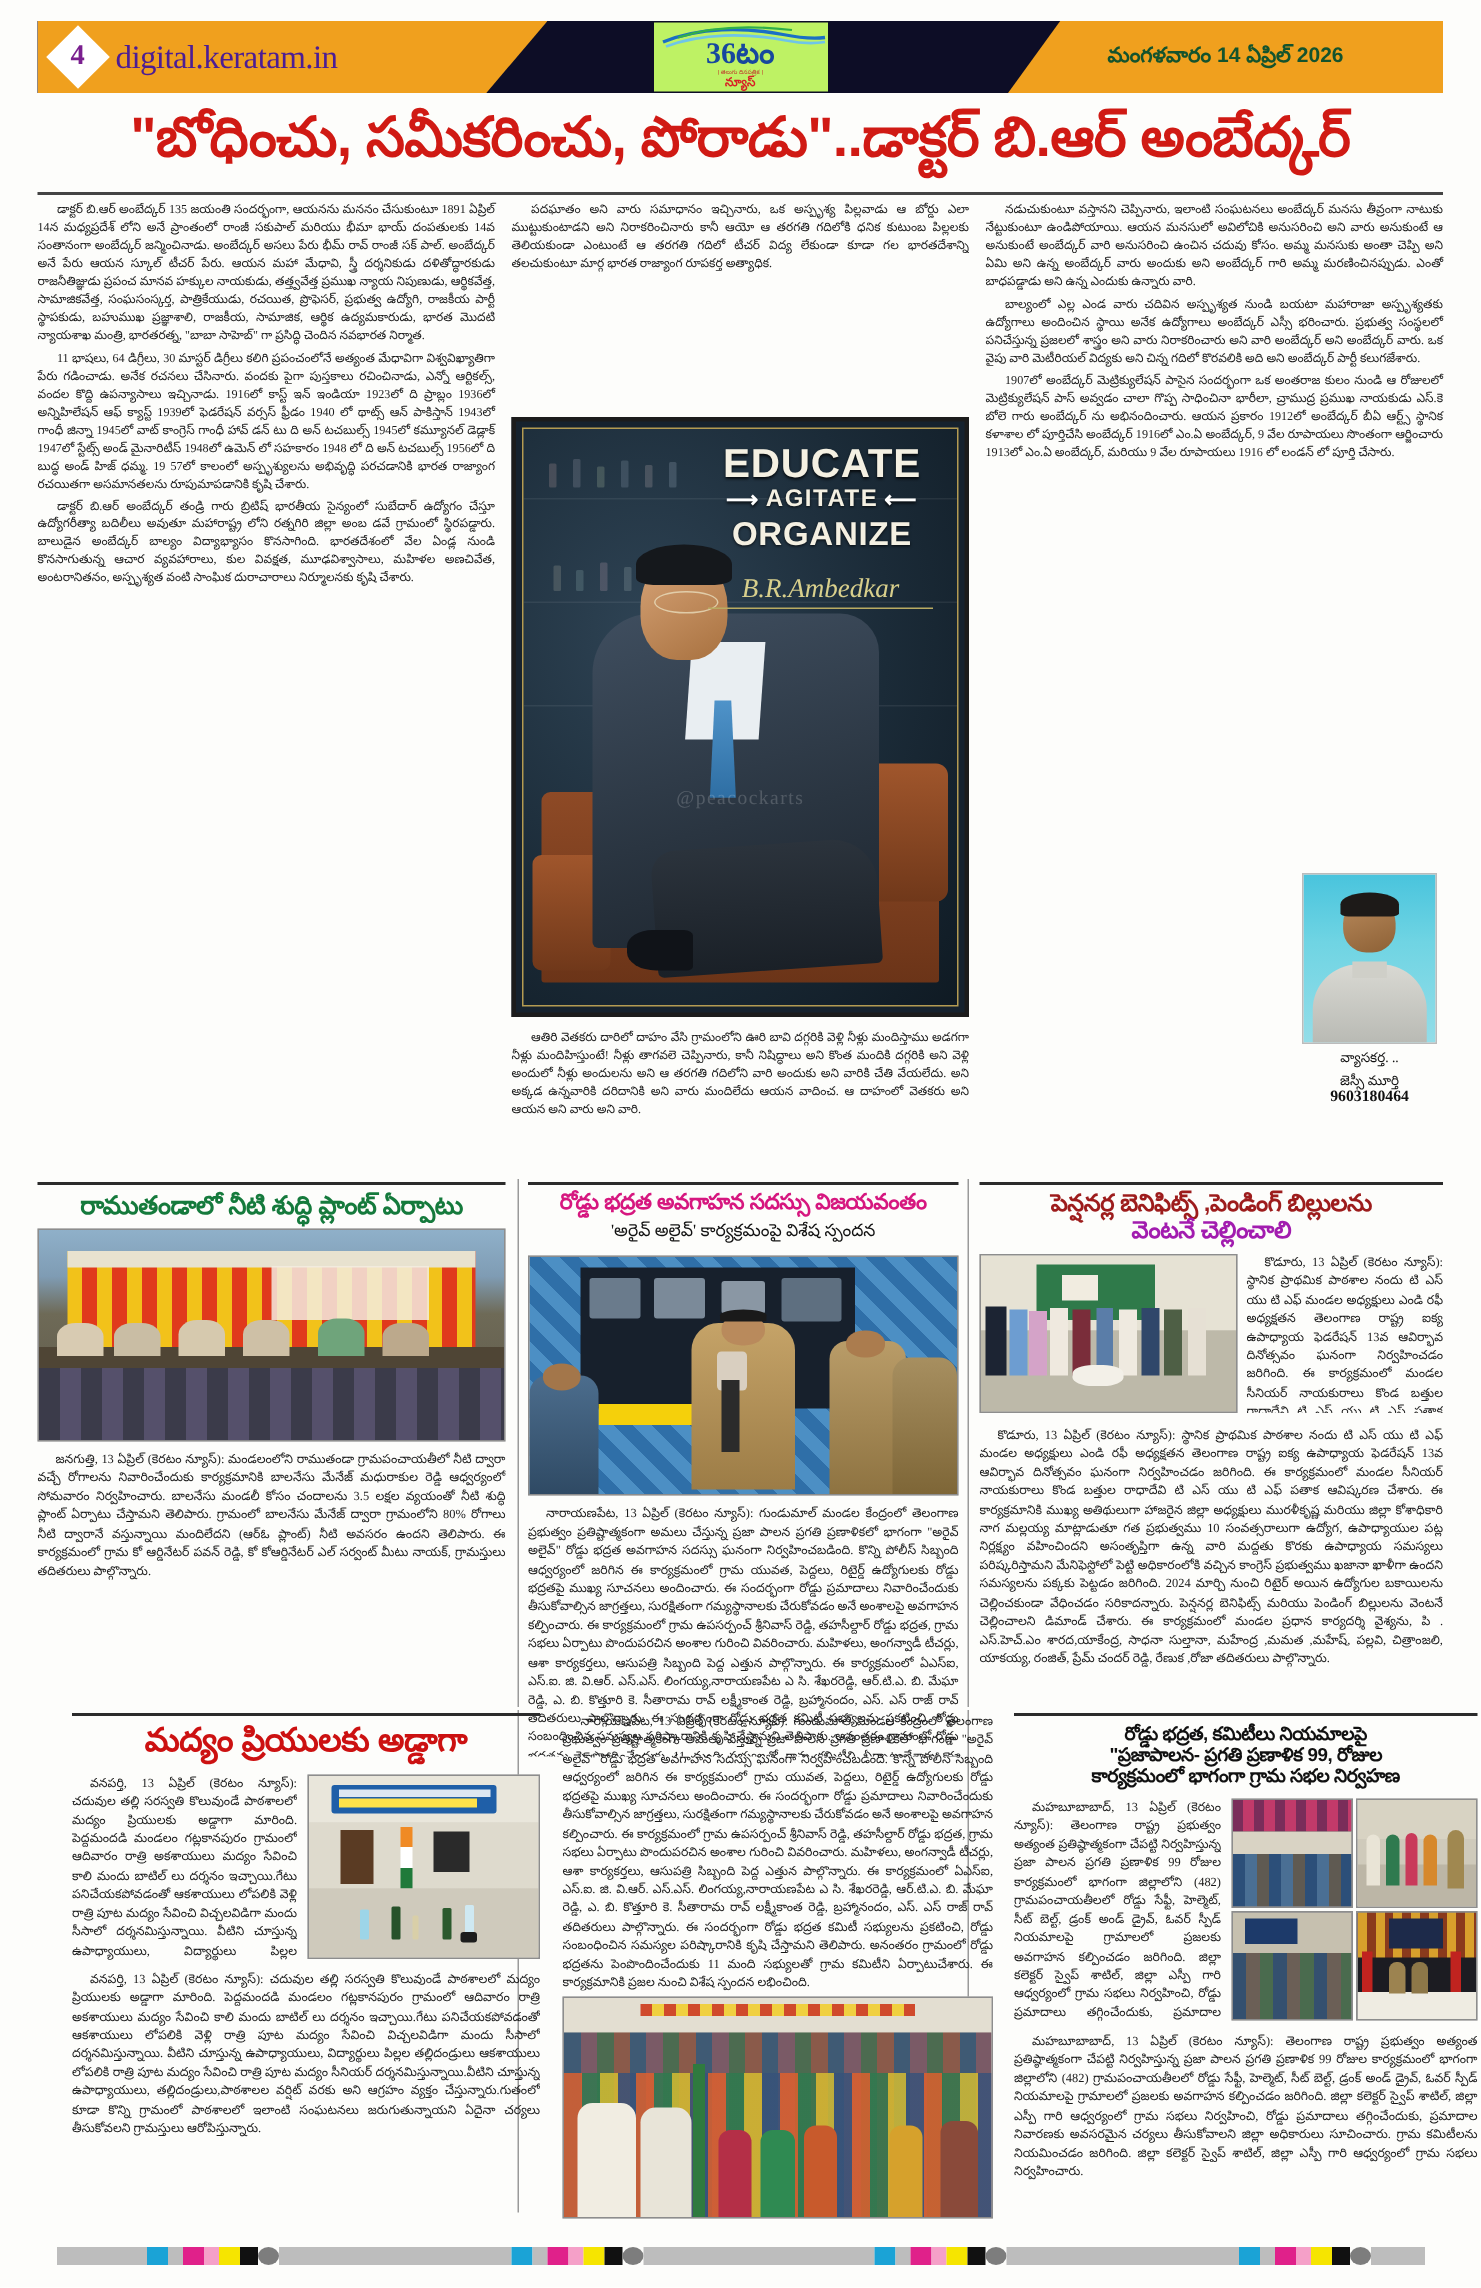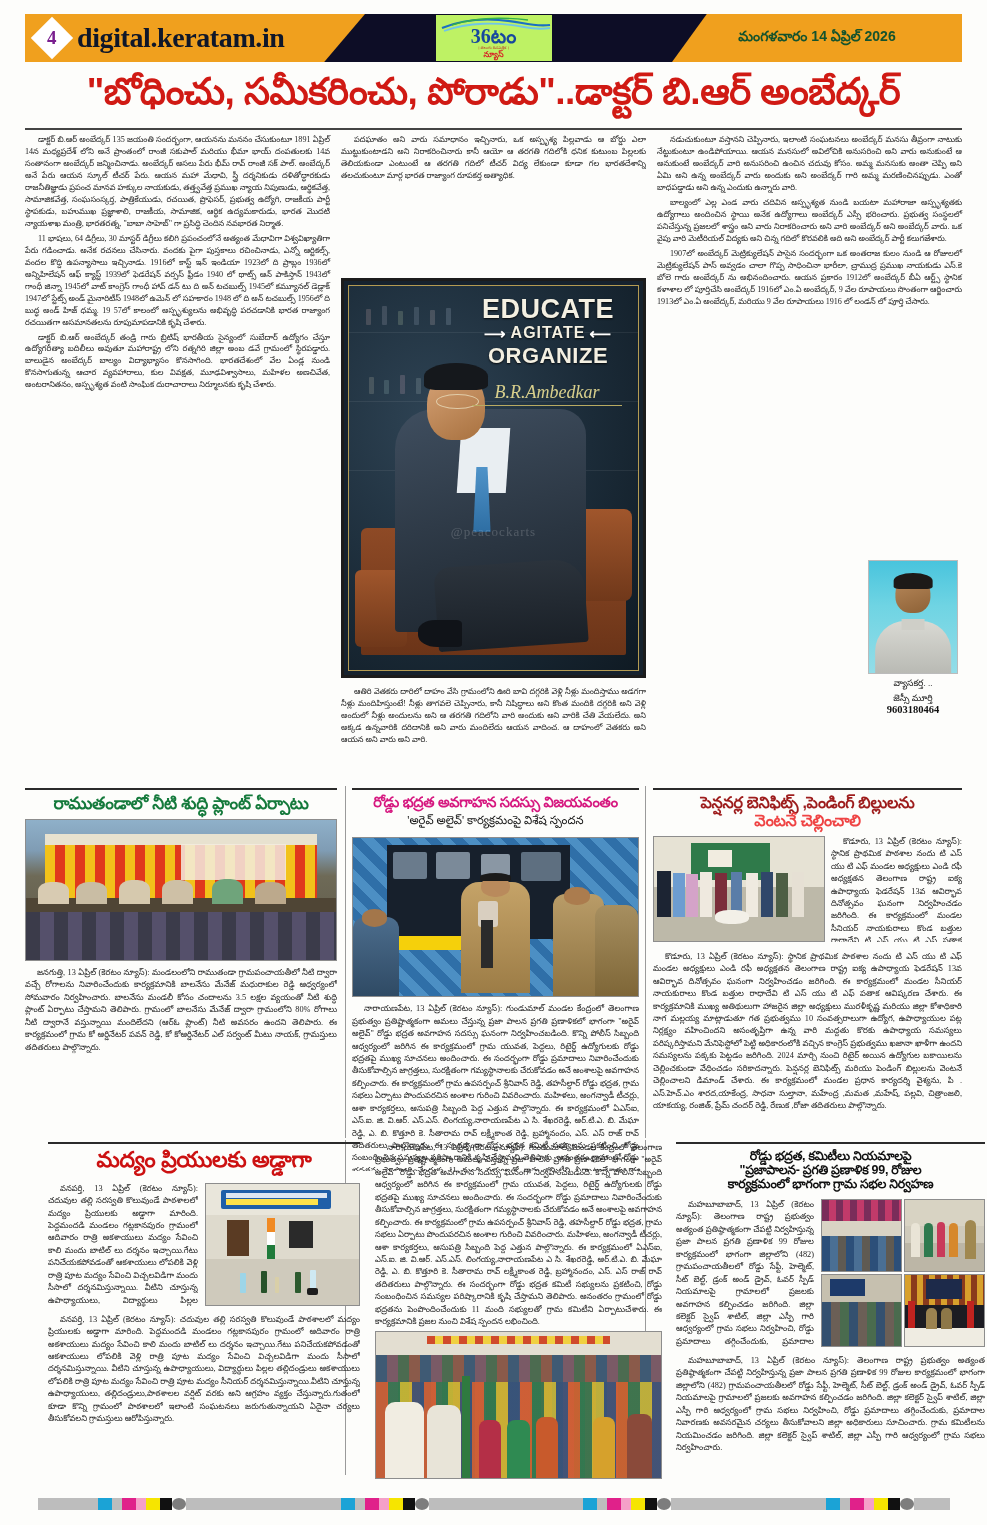--- a/index.html
+++ b/index.html
@@ -47,23 +47,23 @@
   }
   .page-num-diamond span {
     transform: rotate(-45deg);
     color: #7a1f8f;
     font-weight: bold;
     font-size: 19px;
     font-family: "Liberation Serif", serif;
   }
   .mast-site {
     margin-left: 10px;
-    color: #0f172a;
-    font-weight: bold;
-    font-size: 28px;
+    color: #4c1d95;
+    font-weight: normal;
+    font-size: 22px;
     letter-spacing: -0.4px;
     font-family: "Liberation Serif", serif;
   }
   .mast-date {
     color: #14532d;
     font-size: 14px;
     font-weight: bold;
     white-space: nowrap;
   }
   .mast-logo {
@@ -178,21 +178,21 @@
     background: linear-gradient(180deg,#2b333c,#1a2027); border-radius: 16px 30px 4px 4px; transform: rotate(-4deg); }
   .fig-shoe { position: absolute; left: 24%; bottom: 6%; width: 15%; height: 7%;
     background: #101318; border-radius: 40% 14% 10% 45%; }
   .poster-wm {
     position: absolute; left: 50%; top: 62%; transform: translateX(-50%);
     color: rgba(255,255,255,.18); font-size: 13px; letter-spacing: 1px;
     font-family: "Liberation Serif", serif; white-space: nowrap;
   }
 
   .author-box {
-    position: absolute; left: 864px; top: 560px; width: 98px;
+    position: absolute; left: 864px; top: 582px; width: 98px;
     text-align: center;
   }
   .author-photo {
     width: 90px; height: 114px; margin: 0 auto;
     border: 1px solid #bbb;
     background: linear-gradient(180deg,#49c4dd 0%,#6fd4e3 40%,#93dde8 100%);
     position: relative; overflow: hidden;
   }
   .ap-head { position:absolute; left:50%; top:14%; transform:translateX(-50%);
     width:40%; height:32%; background: linear-gradient(160deg,#b98a5c,#8d6136); border-radius:46% 46% 44% 44%; }
@@ -405,21 +405,21 @@
     </div>
 
     <div class="body-text" style="margin-top:6px; height:168px; overflow:hidden;">
       <p>నారాయణపేట, 13 ఏప్రిల్ (కెరటం న్యూస్): గుండుమాల్ మండల కేంద్రంలో తెలంగాణ ప్రభుత్వం ప్రతిష్టాత్మకంగా అమలు చేస్తున్న ప్రజా పాలన ప్రగతి ప్రణాళికలో భాగంగా "అరైవ్ అలైవ్" రోడ్డు భద్రత అవగాహన సదస్సు ఘనంగా నిర్వహించబడింది. కొన్ని పోలీస్ సిబ్బంది ఆధ్వర్యంలో జరిగిన ఈ కార్యక్రమంలో గ్రామ యువత, పెద్దలు, రిటైర్డ్ ఉద్యోగులకు రోడ్డు భద్రతపై ముఖ్య సూచనలు అందించారు. ఈ సందర్భంగా రోడ్డు ప్రమాదాలు నివారించేందుకు తీసుకోవాల్సిన జాగ్రత్తలు, సురక్షితంగా గమ్యస్థానాలకు చేరుకోవడం అనే అంశాలపై అవగాహన కల్పించారు. ఈ కార్యక్రమంలో గ్రామ ఉపసర్పంచ్ శ్రీనివాస్ రెడ్డి, తహసీల్దార్ రోడ్డు భద్రత, గ్రామ సభలు ఏర్పాటు పొందుపరచిన అంశాల గురించి వివరించారు. మహిళలు, అంగన్వాడీ టీచర్లు, ఆశా కార్యకర్తలు, ఆసుపత్రి సిబ్బంది పెద్ద ఎత్తున పాల్గొన్నారు. ఈ కార్యక్రమంలో ఏఎస్ఐ, ఎస్.ఐ. జి. వి.ఆర్. ఎస్.ఎస్. లింగయ్య,నారాయణపేట ఎ సి. శేఖరరెడ్డి, ఆర్.టి.ఎ. బి. మేఘా రెడ్డి, ఎ. బి. కొత్తూరి కె. సీతారామ రావ్ లక్ష్మీకాంత రెడ్డి, బ్రహ్మానందం, ఎస్. ఎస్ రాజ్ రావ్ తదితరులు పాల్గొన్నారు. ఈ సందర్భంగా రోడ్డు భద్రత కమిటీ సభ్యులను ప్రకటించి, రోడ్డు సంబంధించిన సమస్యల పరిష్కారానికి కృషి చేస్తామని తెలిపారు. అనంతరం గ్రామంలో రోడ్డు భద్రతను పెంపొందించేందుకు 11 మంది సభ్యులతో గ్రామ కమిటీని ఏర్పాటుచేశారు. ఈ కార్యక్రమానికి ప్రజల నుంచి విశేష స్పందన లభించింది.</p>
     </div>
   </div>
 
   <div class="deck" style="left:653px; width:309px;">
     <div class="sec-rule"></div>
     <div class="sec-head" style="font-size:16px; color:#9d1c1c;">పెన్షనర్ల బెనిఫిట్స్ ,పెండింగ్ బిల్లులను</div>
-    <div class="sec-head" style="font-size:16px; color:#ef4444;">వెంటనే చెల్లించాలి</div>
+    <div class="sec-head" style="font-size:16px; color:#a21caf;">వెంటనే చెల్లించాలి</div>
 
     <div style="position:relative; margin-top:6px; height:110px;">
       <div class="photo" style="position:absolute; left:0; top:0; width:172px; height:106px;">
         <div class="ph-sky" style="background:linear-gradient(180deg,#cfcec2 0%,#bfbeb0 46%,#a9a89a 100%);"></div>
         <div class="ph-row" style="left:0;top:0;width:100%;height:48%;background:#e6e2d4;"></div>
         <div class="ph-row" style="left:22%;top:6%;width:46%;height:36%;background:#2f7a4a;"></div>
         <div class="ph-row" style="left:32%;top:13%;width:14%;height:16%;background:#f1ece0;"></div>
         <div class="ph-row" style="left:0;top:48%;width:100%;height:52%;background:#bdb9a9;"></div>
         <div class="ph-row" style="left:2%;top:33%;width:8%;height:44%;background:#1c2433;"></div>
         <div class="ph-row" style="left:11%;top:35%;width:7%;height:42%;background:#6d9dd1;"></div>

